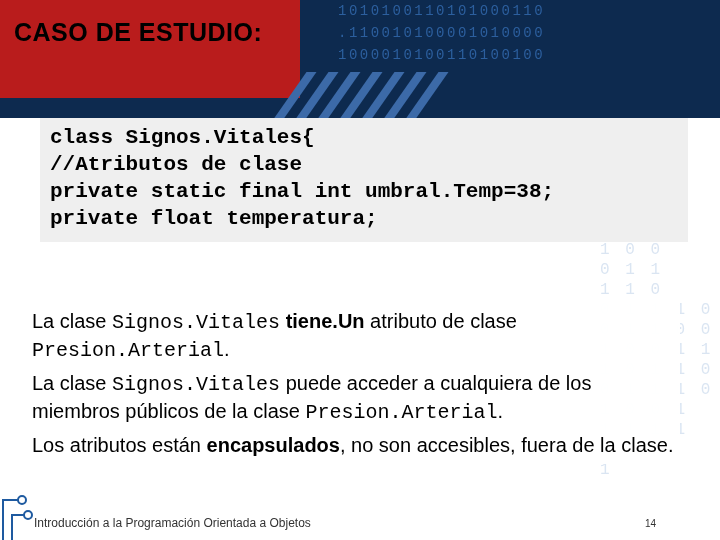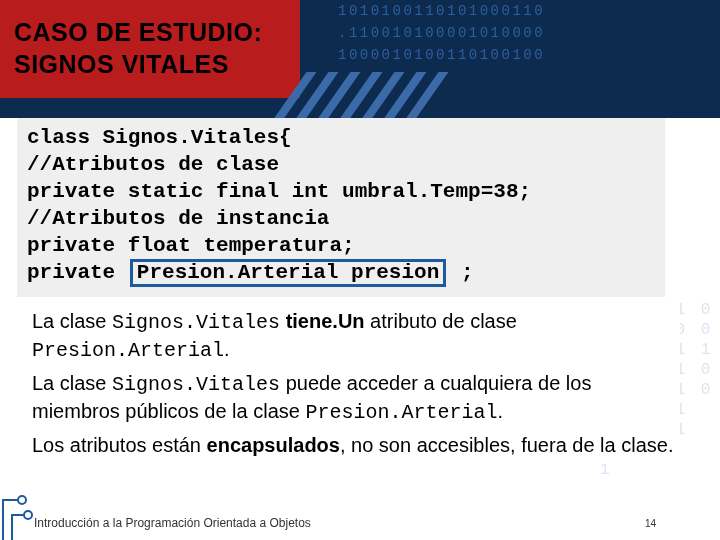--- a/index.html
+++ b/index.html
@@ -51,21 +51,21 @@
     width: 200px; height: 46px;
   }
   .diag-stripes span {
     position: absolute;
     width: 10px; height: 70px;
     background: #3c6aa8;
     transform: skewX(-35deg);
   }
   .code {
     position: absolute;
-    top: 118px; left: 17px;
+    top: 118px; left: 40px;
     width: 648px;
     background: #efefef;
     font-family: "Courier New", monospace;
     font-size: 21px;
     line-height: 27px;
     color: #000;
     font-weight: bold;
     padding: 6px 10px 10px 10px;
   }
   .highlight-box {
@@ -134,21 +134,20 @@
 
 <div class="binary-bg">
   <div>1010100110101000110</div>
   <div>.110010100001010000</div>
   <div>1000010100110100100</div>
 </div>
 
 <div class="title-box">
   <h1>
     <span>CASO DE ESTUDIO:</span><br>
-    <span>SIGNOS VITALES</span>
   </h1>
 </div>
 
 <div class="diag-stripes">
   <span style="left:0px"></span>
     <span style="left:22px"></span>
     <span style="left:44px"></span>
   <span style="left:66px"></span>
     <span style="left:88px"></span>
     <span style="left:110px"></span>
@@ -169,27 +168,21 @@
   <div>1 0 0 1</div>
   <div>1 1 1 1</div>
   <div>0  0</div>
   <div>1</div>
 </div>
 
 <div class="code">
   <div>class Signos.Vitales{</div>
   <div>//Atributos de clase</div>
   <div>private static final int umbral.Temp=38;</div>
-  <div>//Atributos de instancia</div>
   <div>private float temperatura;</div>
-  <div>
-    <span>private</span>
-    <span class="highlight-box">Presion.Arterial presion</span>
-    <span>;</span>
-  </div>
 </div>
 
 <div class="expl">
   <p>
     <span>La clase </span><span class="mono">Signos.Vitales</span><span class="bold"> tiene.Un</span><span> atributo de clase </span><br><span class="mono">Presion.Arterial</span><span>.</span>
   </p>
   <p>
     <span>La clase </span><span class="mono">Signos.Vitales</span><span> puede acceder a cualquiera de los miembros públicos de la clase </span><span class="mono">Presion.Arterial</span><span>.</span>
   </p>
   <p>

